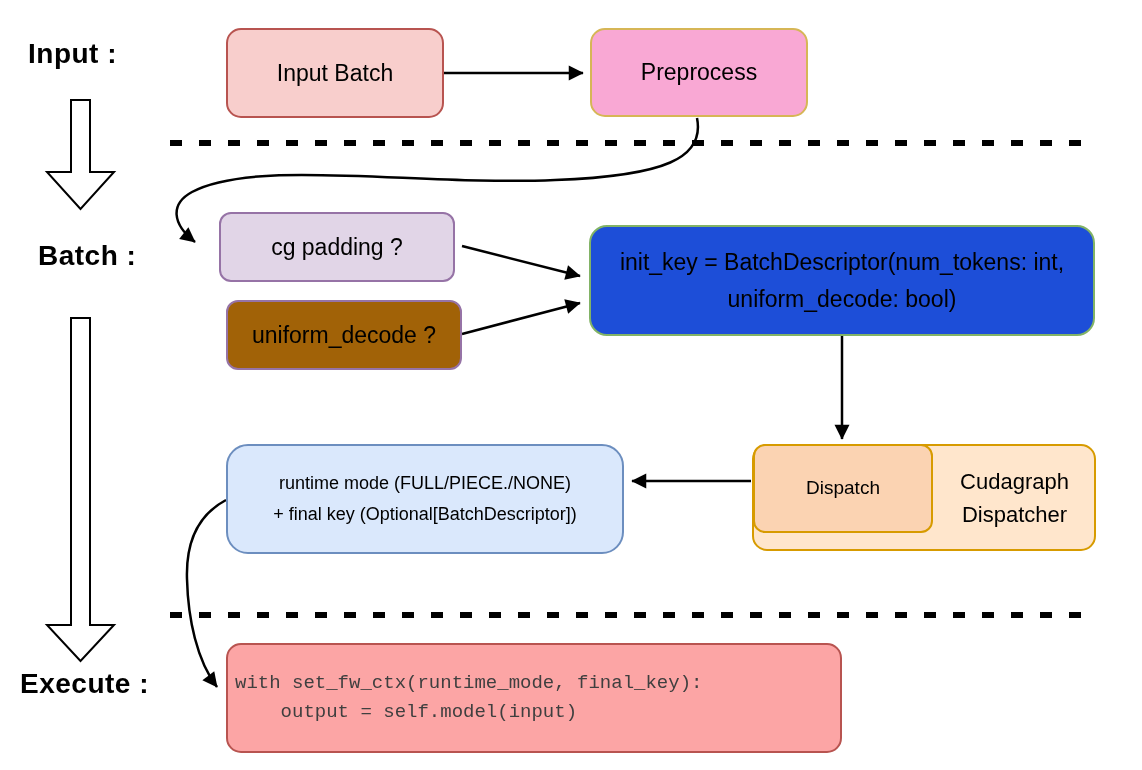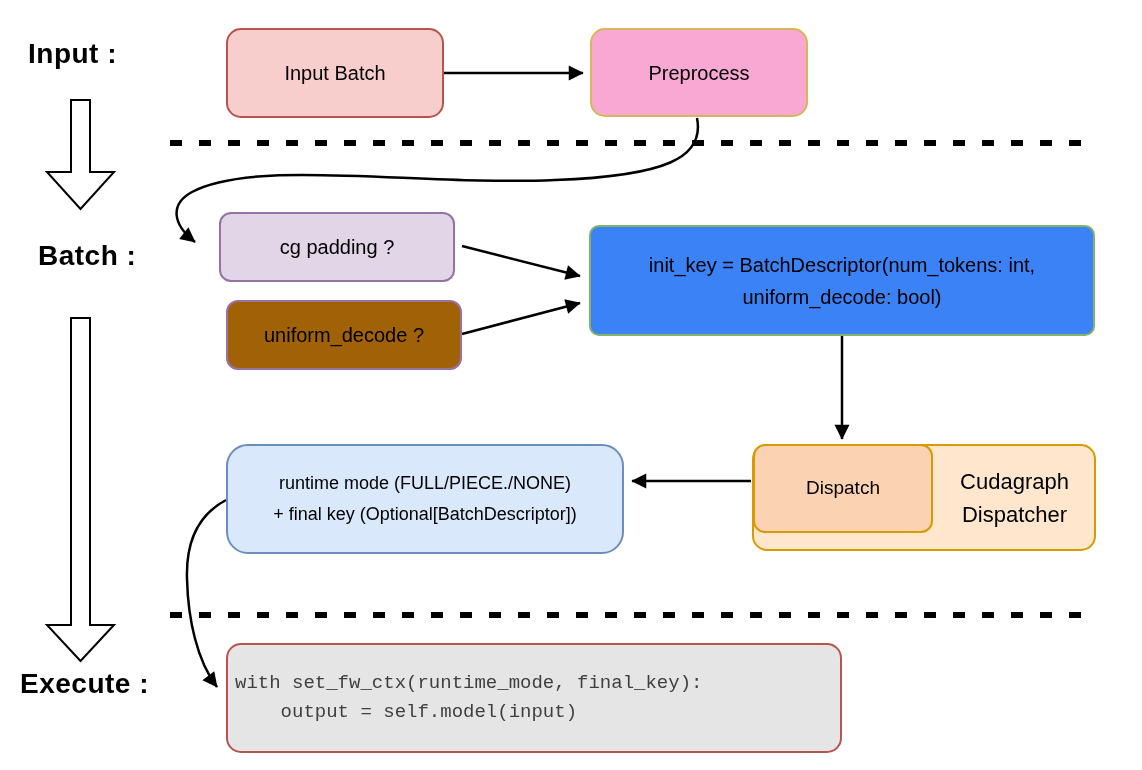--- a/index.html
+++ b/index.html
@@ -8,46 +8,46 @@
     font-family:"Liberation Sans", sans-serif; overflow:hidden; color:#000;
   }
   svg.connectors { position:absolute; left:0; top:0; z-index:0; }
   .stage-label {
     position:absolute; z-index:2; font-weight:bold; font-size:28px;
     letter-spacing:0.5px; white-space:nowrap;
   }
   .node {
     position:absolute; z-index:1; box-sizing:border-box;
     display:flex; flex-direction:column; align-items:center; justify-content:center;
-    text-align:center; font-size:20px; line-height:1.6;
+    text-align:center; font-size:23px; line-height:1.6;
   }
   .node span { display:block; }
   .n-input-batch   { left:226px; top:28px;  width:218px; height:90px;
                      background:#f8cecc; border:2.5px solid #b85450; border-radius:15px; }
   .n-preprocess    { left:590px; top:28px;  width:218px; height:89px;
                      background:#f9a8d4; border:2.5px solid #d6b656; border-radius:15px; }
   .n-cg-padding    { left:219px; top:212px; width:236px; height:70px;
                      background:#e1d5e7; border:2.5px solid #9673a6; border-radius:12px;justify-content:center; }
   .n-uniform-decode{ left:226px; top:300px; width:236px; height:70px;
                      background:#a16207; border:2.5px solid #9673a6; border-radius:12px; }
   .n-init-key      { left:589px; top:225px; width:506px; height:111px;
-                     background:#3b82f6; border:2.5px solid #82b366; border-radius:10px;
+                     background:#1d4ed8; border:2.5px solid #82b366; border-radius:18px;
                      line-height:1.6; }
   .n-runtime-mode  { left:226px; top:444px; width:398px; height:110px;
                      background:#dae8fc; border:2.5px solid #6c8ebf; border-radius:22px;
                      font-size:18px; line-height:1.7; }
   .n-dispatcher    { left:752px; top:444px; width:344px; height:107px;
                      background:#ffe6cc; border:2.5px solid #d79b00; border-radius:15px; }
   .n-dispatch      { left:753px; top:444px; width:180px; height:89px;
                      background:#fbd3b2; border:2.5px solid #d79b00; border-radius:12px;
                      font-size:19px; }
   .n-dispatcher-label { left:933px; top:444px; width:163px; height:107px;
                      background:transparent; border:none; font-size:22px; line-height:1.5; }
   .n-execute-code  { left:226px; top:643px; width:616px; height:110px;
-                     background:#e5e5e5; border:2.5px solid #b85450; border-radius:15px;
+                     background:#fca5a5; border:2.5px solid #b85450; border-radius:15px;
                      align-items:flex-start; justify-content:center;
                      font-family:"Liberation Mono", monospace; font-size:19px;
                      line-height:1.55; color:#3f3f3f; padding-left:7px; text-align:left; }
   .n-execute-code span { white-space:pre; }
 </style>
 </head>
 <body>
 
 <div class="canvas">
 

